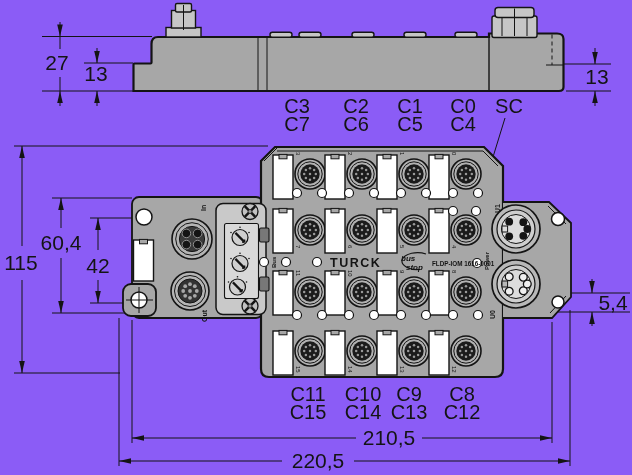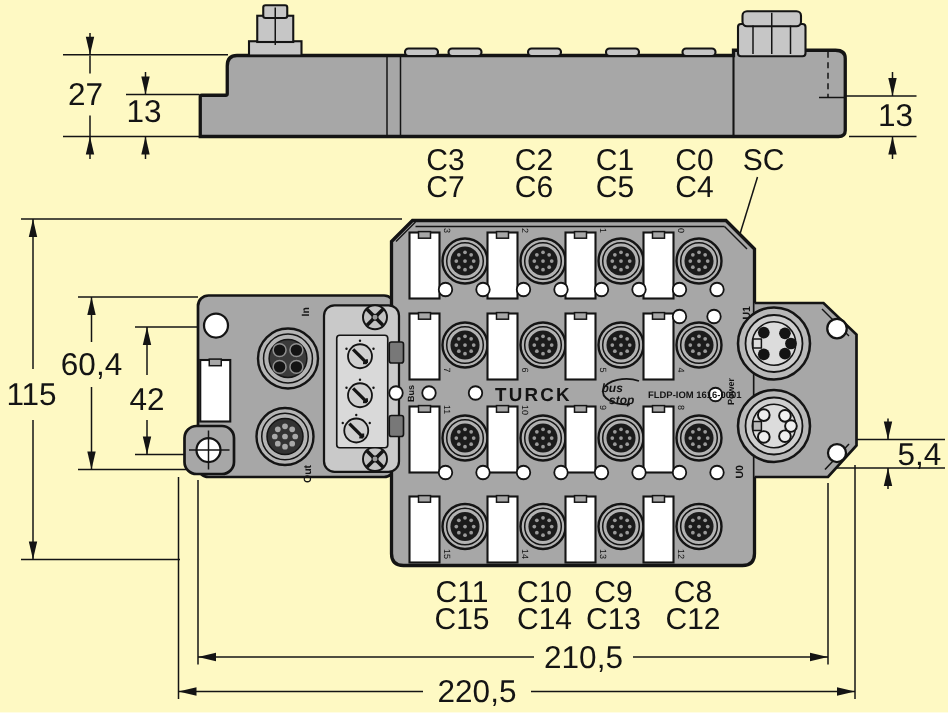--- a/index.html
+++ b/index.html
@@ -1,16 +1,16 @@
 <!DOCTYPE html>
 <html><head>
 <meta charset="utf-8">
 <style>
   html,body{margin:0;padding:0;background:#fff;}
-  #stage{position:relative;width:632px;height:475px;background:#fef9c3;overflow:hidden;}
+  #stage{position:relative;width:632px;height:475px;background:#8b5cf6;overflow:hidden;}
   svg{display:block;}
   text{font-family:"Liberation Sans", sans-serif;fill:#141414;}
   .dim{font-size:21px;}
   .clabel{font-size:20px;}
   .tiny{font-size:6px;}
   .vtx{font-size:7px;font-weight:600;}
   .vtx6{font-size:6px;font-weight:600;}
   .brand{font-size:12.5px;font-weight:bold;letter-spacing:1.5px;}
   .model{font-size:6.3px;font-weight:600;}
   .buslogo{font-size:8px;font-weight:bold;font-style:italic;}

